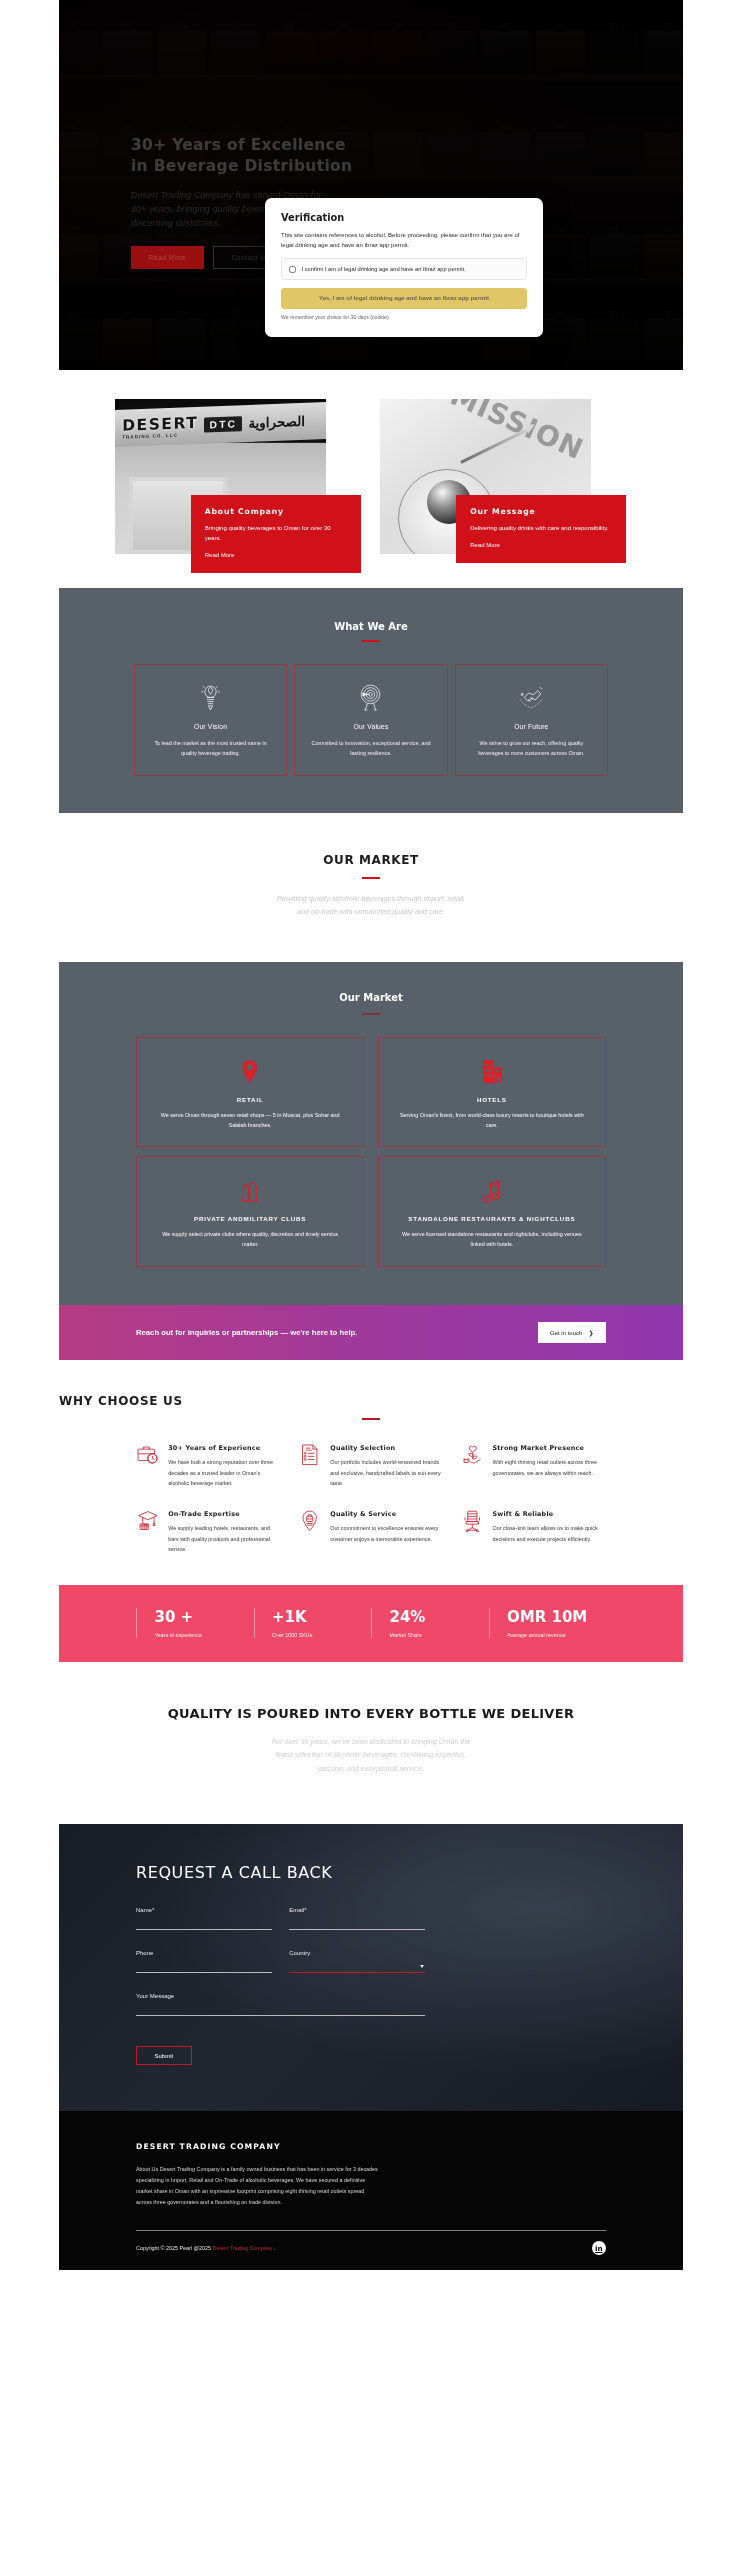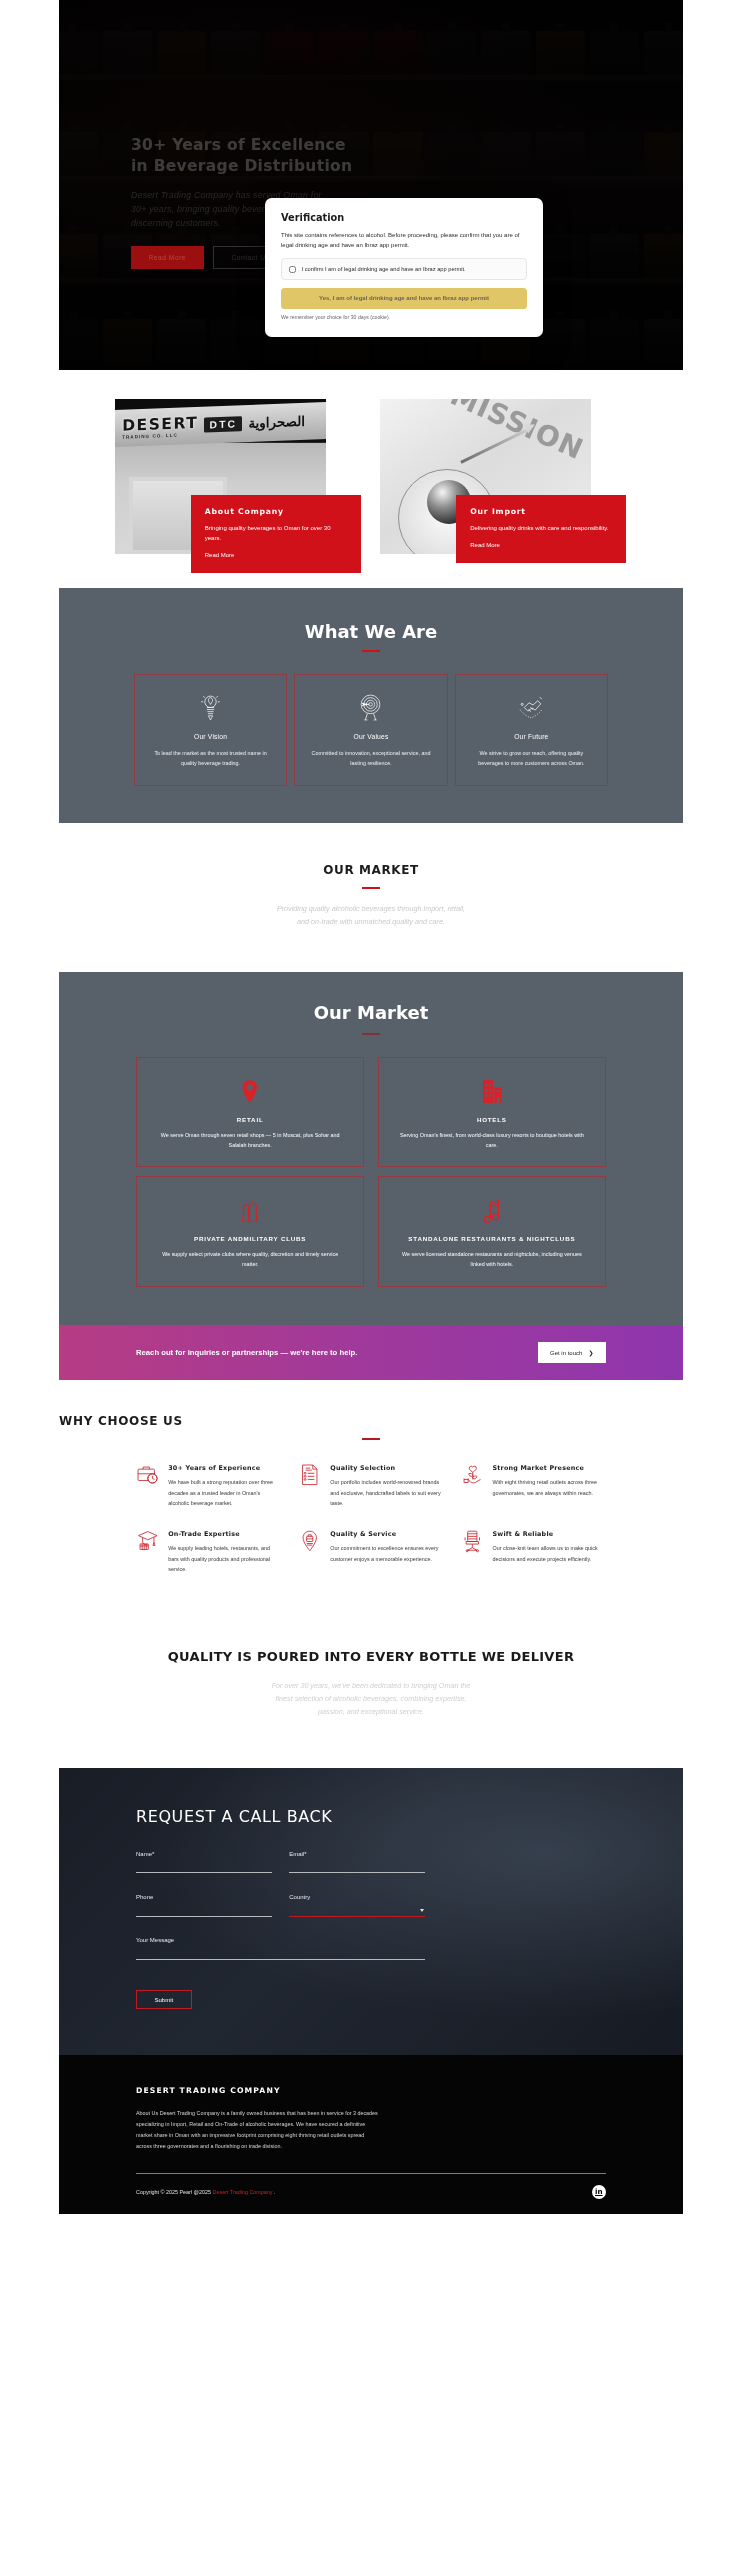--- a/index.html
+++ b/index.html
@@ -209,21 +209,21 @@
     font-family: "DejaVu Sans", sans-serif;
     font-size: 7.7px; font-weight: 700; letter-spacing: 0.8px; margin-bottom: 7.7px;
   }
   .card-panel p { font-size: 6px; line-height: 1.62; margin-bottom: 6.7px; }
   .card-panel a { color: #fff; font-size: 6px; text-decoration: none; }
 
   
   .slate { background: #58616a; padding: 33px 0 37px; }
   .slate-h {
     text-align: center; color: #fff;
-    font-family: "DejaVu Sans", sans-serif; font-size: 18px; font-weight: 600;
+    font-family: "DejaVu Sans", sans-serif; font-size: 10px; font-weight: 600;
   }
   .slate .rule { opacity: 1; background:#d11119; margin-top:8.2px; }
   .triptych {
     display: flex; justify-content: center; gap: 7.2px; margin-top: 21.6px; padding: 0 75px;
   }
   .tri-card {
     flex: 1; border: 0.5px solid rgba(209,17,25,.45);
     padding: 14.4px 13.4px 17.5px; text-align: center; color: #fff;
   }
   .tri-icon { height: 37px; display:flex; align-items:center; justify-content:center; }
@@ -483,21 +483,21 @@
     </div>
 
     <div class="card">
       <div class="card-img compass">
         <div class="compass-word">MISSION</div>
         <div class="compass-dial"></div>
         <div class="compass-arrow"></div>
         <div class="compass-ball"></div>
       </div>
       <div class="card-panel">
-        <h4>Our Import</h4>
+        <h4>Our Message</h4>
         <p>Delivering quality drinks with care and responsibility.</p>
         <a href="#">Read More</a>
       </div>
     </div>
   </section>
 
   <section class="slate">
     <h3 class="slate-h">What We Are</h3>
     <div class="rule"></div>
     <div class="triptych">
@@ -732,20 +732,38 @@
           </svg>
         </div>
         <div>
           <h5>Swift &amp; Reliable</h5>
           <p>Our close-knit team allows us to make quick decisions and execute projects efficiently.</p>
         </div>
       </div>
     </div>
   </section>
 
+  <section class="stats">
+    <div class="stat">
+      <div class="num">30 +</div>
+      <div class="lbl">Years of experience</div>
+    </div>
+    <div class="stat">
+      <div class="num">+1K</div>
+      <div class="lbl">Over 1000 SKUs</div>
+    </div>
+    <div class="stat">
+      <div class="num">24%</div>
+      <div class="lbl">Market Share</div>
+    </div>
+    <div class="stat">
+      <div class="num">OMR 10M</div>
+      <div class="lbl">Average annual revenue</div>
+    </div>
+  </section>
 
   <section class="quality">
     <h3>QUALITY IS POURED INTO EVERY BOTTLE WE DELIVER</h3>
     <p>For over 30 years, we've been dedicated to bringing Oman the
 finest selection of alcoholic beverages, combining expertise,
 passion, and exceptional service.</p>
   </section>
 
   <section class="contact">
     <h3>REQUEST A CALL BACK</h3>

